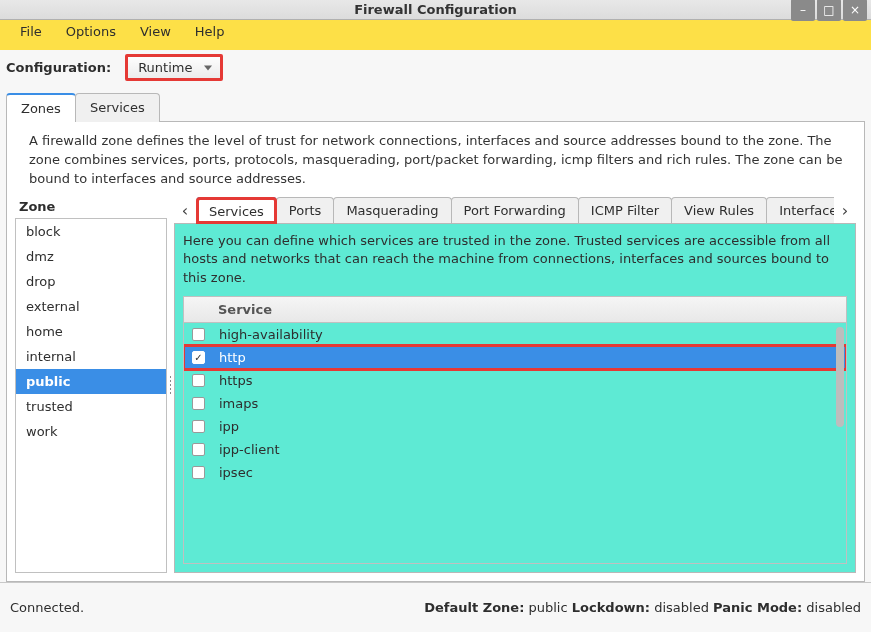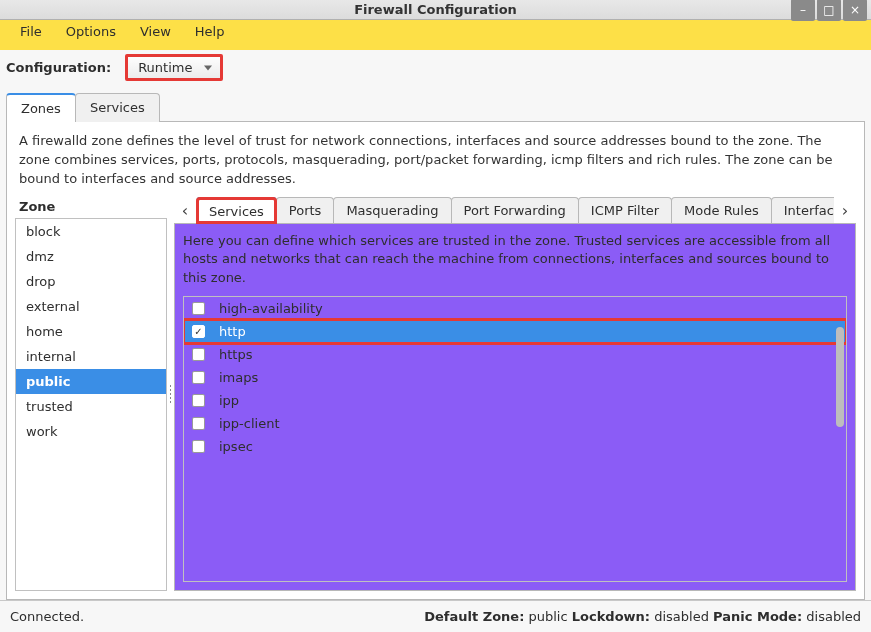--- a/index.html
+++ b/index.html
@@ -16,54 +16,54 @@
     .config-row { display: flex; align-items: center; padding: 4px 6px 12px 6px; gap: 14px; }
     .config-label { font-weight: bold; }
     .config-select { border: 3px solid #e53935; padding: 3px 28px 3px 10px; background: linear-gradient(to bottom,#fdfdfd,#ececec); border-radius: 2px; position: relative; cursor: pointer; }
     .config-select::after { content: ""; position: absolute; right: 8px; top: 50%; transform: translateY(-50%); border-left: 4px solid transparent; border-right: 4px solid transparent; border-top: 5px solid #666; }
     
     .main-tabs { display: flex; padding-left: 6px; }
     .main-tab { padding: 6px 14px; background: #f0f0f0; border: 1px solid #b8b8b8; border-bottom: none; border-top-left-radius: 4px; border-top-right-radius: 4px; margin-right: -1px; cursor: pointer; position: relative; }
     .main-tab.active { background: #fff; border-top: 2px solid #3a8ee6; z-index: 2; }
     
     .tab-content { flex: 1; border: 1px solid #b8b8b8; margin: 0 6px 0 6px; background: #fff; display: flex; flex-direction: column; min-height: 0; margin-top: -1px; padding: 8px; }
-    .desc-text { color: #333; line-height: 1.45; padding: 2px 4px 8px 4px; }
+    .desc-text { color: #333; line-height: 1.45; padding: 2px 4px 8px 4px; margin-left: 10px; }
     
     .split { flex: 1; display: flex; min-height: 0; }
     .zone-panel { width: 152px; display: flex; flex-direction: column; }
     .zone-header { font-weight: bold; padding: 2px 4px 4px 4px; }
     .zone-list { flex: 1; border: 1px solid #c0c0c0; background: #fff; overflow-y: auto; }
     .zone-item { padding: 5px 10px; cursor: pointer; }
     .zone-item.selected { background: #3a8ee6; color: #fff; font-weight: bold; }
     
     .splitter { width: 7px; display: flex; align-items: center; justify-content: center; cursor: col-resize; }
     .splitter-dots { width: 3px; height: 20px; background-image: radial-gradient(#888 1px, transparent 1px); background-size: 3px 4px; }
     
     .right-panel { flex: 1; display: flex; flex-direction: column; min-width: 0; }
     .sub-tabs-row { display: flex; align-items: center; }
     .arrow-btn { width: 22px; height: 26px; display: flex; align-items: center; justify-content: center; cursor: pointer; font-size: 16px; color: #444; }
     .sub-tabs { display: flex; flex: 1; overflow: hidden; }
     .sub-tab { padding: 5px 12px; background: #f0f0f0; border: 1px solid #b8b8b8; border-bottom: none; border-top-left-radius: 4px; border-top-right-radius: 4px; margin-right: -1px; cursor: pointer; white-space: nowrap; }
     .sub-tab.active { background: #fff; border-top: 2px solid #3a8ee6; z-index: 2; position: relative; }
     .sub-tab.highlighted { outline: 3px solid #e53935; outline-offset: -3px; }
     
-    .sub-content { flex: 1; border: 1px solid #b8b8b8; background: #8b5cf6; display: flex; flex-direction: column; padding: 8px; min-height: 0; margin-top: -1px; }
+    .sub-content { flex: 1; border: 1px solid #b8b8b8; background: #5eead4; display: flex; flex-direction: column; padding: 8px; min-height: 0; margin-top: -1px; }
     .sub-desc { line-height: 1.45; padding-bottom: 8px; }
     
     .service-table { flex: 1; border: 1px solid #c0c0c0; display: flex; flex-direction: column; min-height: 0; position: relative; }
     .service-header { background: linear-gradient(to bottom,#f5f5f5,#e8e8e8); border-bottom: 1px solid #c0c0c0; padding: 5px 8px 5px 34px; font-weight: bold; color: #555; }
     .service-list { flex: 1; overflow-y: auto; }
     .service-row { display: flex; align-items: center; padding: 4px 8px; gap: 14px; cursor: pointer; }
     .service-row.selected { background: #3a8ee6; color: #fff; }
     .service-row.highlighted { outline: 3px solid #e53935; outline-offset: -1px; }
     .chk { width: 13px; height: 13px; border: 1px solid #999; border-radius: 2px; background: #fff; display: inline-flex; align-items: center; justify-content: center; font-size: 10px; color: #333; }
     .service-row.selected .chk { border-color: #fff; }
     .scroll-thumb { position: absolute; right: 2px; top: 30px; width: 8px; height: 100px; background: #bdbdbd; border-radius: 4px; }
     
-    .statusbar { border-top: 1px solid #c8c8c8; padding: 8px 10px; display: flex; justify-content: space-between; background: #f7f7f7; font-size: 13px; }
+    .statusbar { border-top: 1px solid #c8c8c8; padding: 17px 10px; display: flex; justify-content: space-between; background: #f7f7f7; font-size: 13px; }
     .status-right span.lbl { font-weight: bold; }
   </style>
 </head>
 <body>
 
 <div class="titlebar">
   <div class="titlebar-title">Firewall Configuration</div>
   <div class="window-controls">
     <div class="window-btn">–</div>
     <div class="window-btn">□</div>
@@ -112,28 +112,29 @@
       </div>
     <div class="right-panel">
       <div class="sub-tabs-row">
         <div class="arrow-btn">‹</div>
         <div class="sub-tabs">
           <div class="sub-tab active highlighted">Services</div>
           <div class="sub-tab">Ports</div>
           <div class="sub-tab">Masquerading</div>
           <div class="sub-tab">Port Forwarding</div>
           <div class="sub-tab">ICMP Filter</div>
-          <div class="sub-tab">Mode Rules</div>
+          <div class="sub-tab">View Rules</div>
           <div class="sub-tab">Interfaces</div>
         </div>
         <div class="arrow-btn">›</div>
       </div>
       <div class="sub-content">
         <div class="sub-desc">Here you can define which services are trusted in the zone. Trusted services are accessible from all hosts and networks that can reach the machine from connections, interfaces and sources bound to this zone.</div>
         <div class="service-table">
+          <div class="service-header">Service</div>
           <div class="service-list" id="service-list">
               <div class="service-row">
                 <span class="chk"></span>
                 <span>high-availability</span>
               </div>
               <div class="service-row selected highlighted">
                 <span class="chk">✓</span>
                 <span>http</span>
               </div>
               <div class="service-row">

